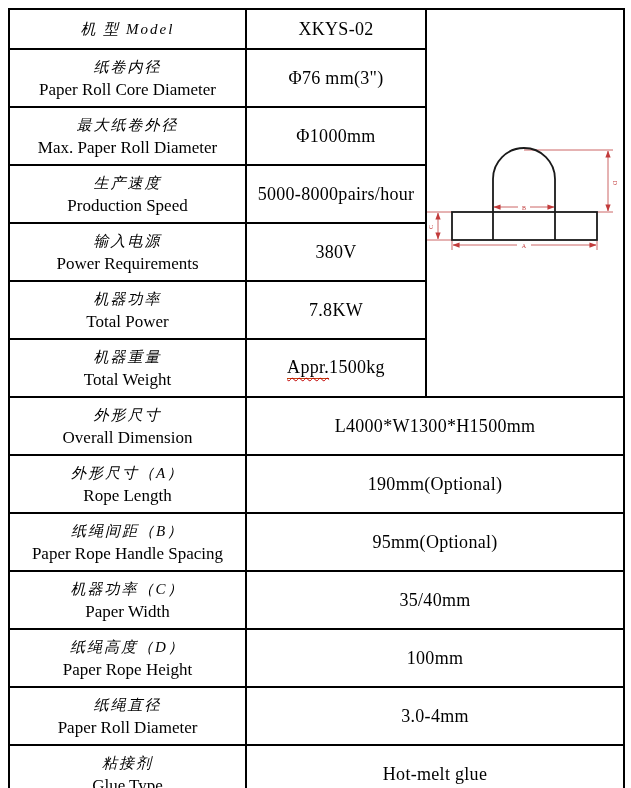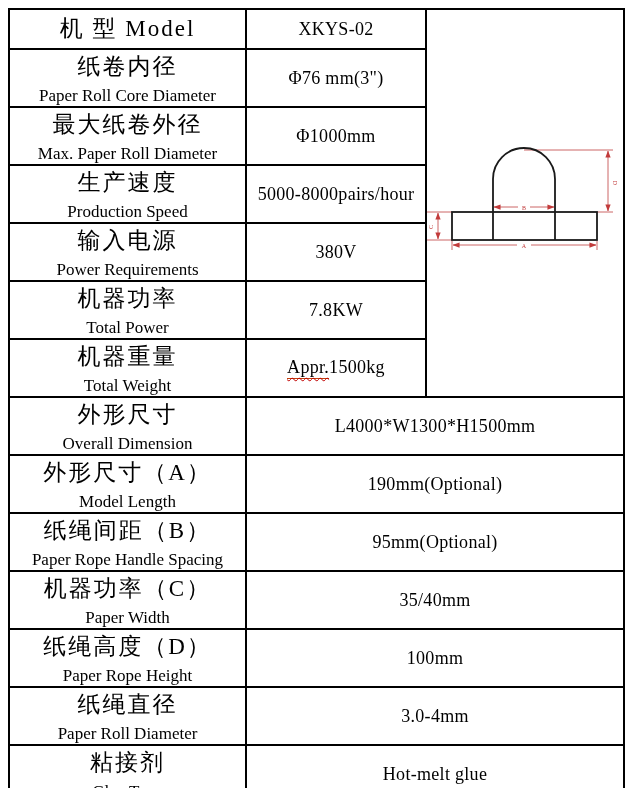--- a/index.html
+++ b/index.html
@@ -28,24 +28,25 @@
     text-align: center;
     vertical-align: middle;
     padding: 0 2px;
     overflow: hidden;
   }
   tr.r-first { height: 40px; }
   tr.r { height: 58px; }
 
   .cn {
     display: block;
-    font-size: 23px;
+    font-size: 15px;
     letter-spacing: 2px;
     line-height: 1.5;
     white-space: nowrap;
+    font-style: italic;
   }
   .en {
     display: block;
     font-size: 17px;
     line-height: 1.25;
     letter-spacing: 0px;
     white-space: nowrap;
   }
   .en:empty { display: none; }
   .val {
@@ -203,21 +204,21 @@
         <span class="en">Overall Dimension</span>
       </td>
       <td colspan="2">
         <span class="val">L4000*W1300*H1500mm</span>
       </td>
     </tr>
 
     <tr class="r">
       <td>
         <span class="cn">外形尺寸（A）</span>
-        <span class="en">Model Length</span>
+        <span class="en">Rope Length</span>
       </td>
       <td colspan="2">
         <span class="val">190mm(Optional)</span>
       </td>
     </tr>
 
     <tr class="r">
       <td>
         <span class="cn">纸绳间距（B）</span>
         <span class="en">Paper Rope Handle Spacing</span>

